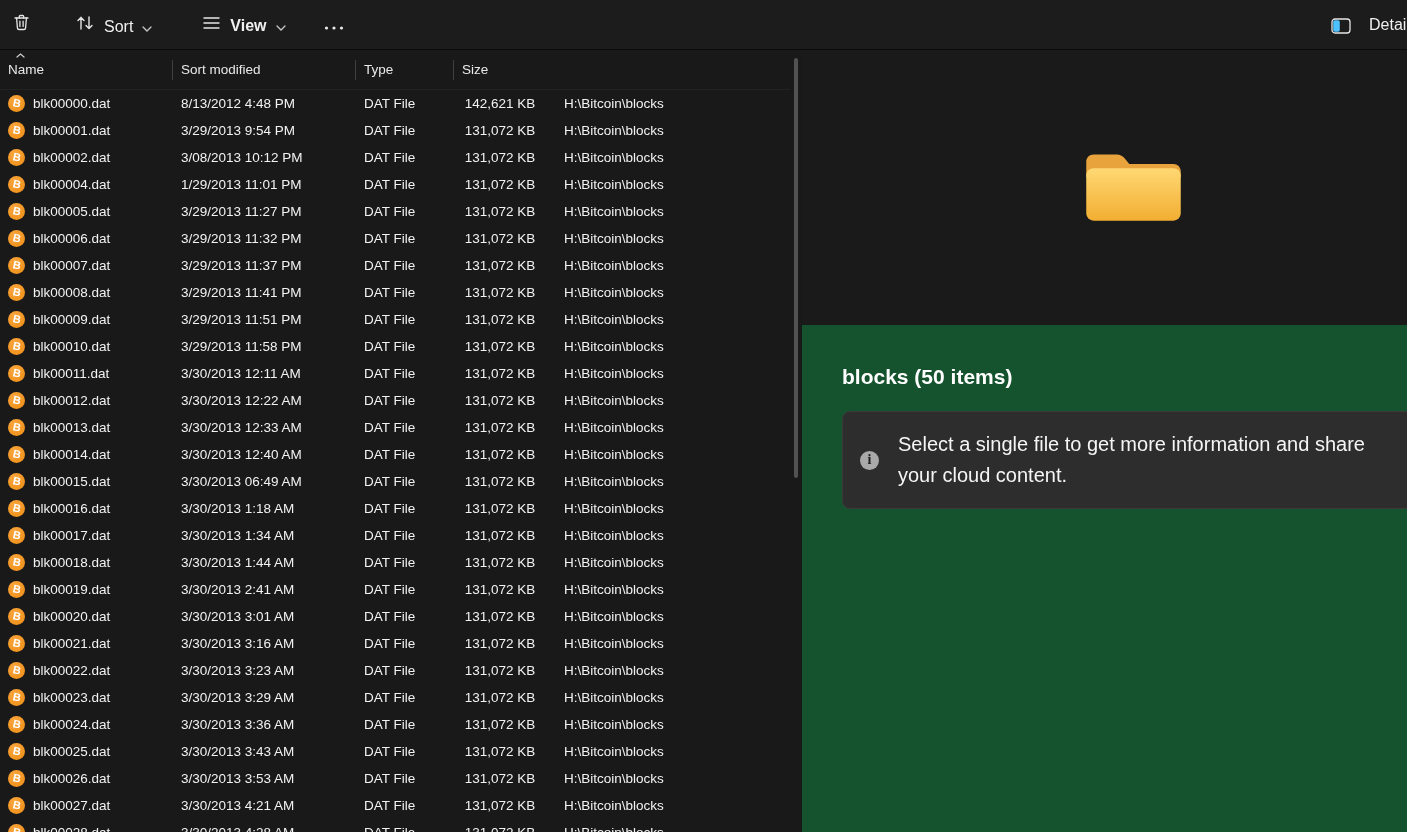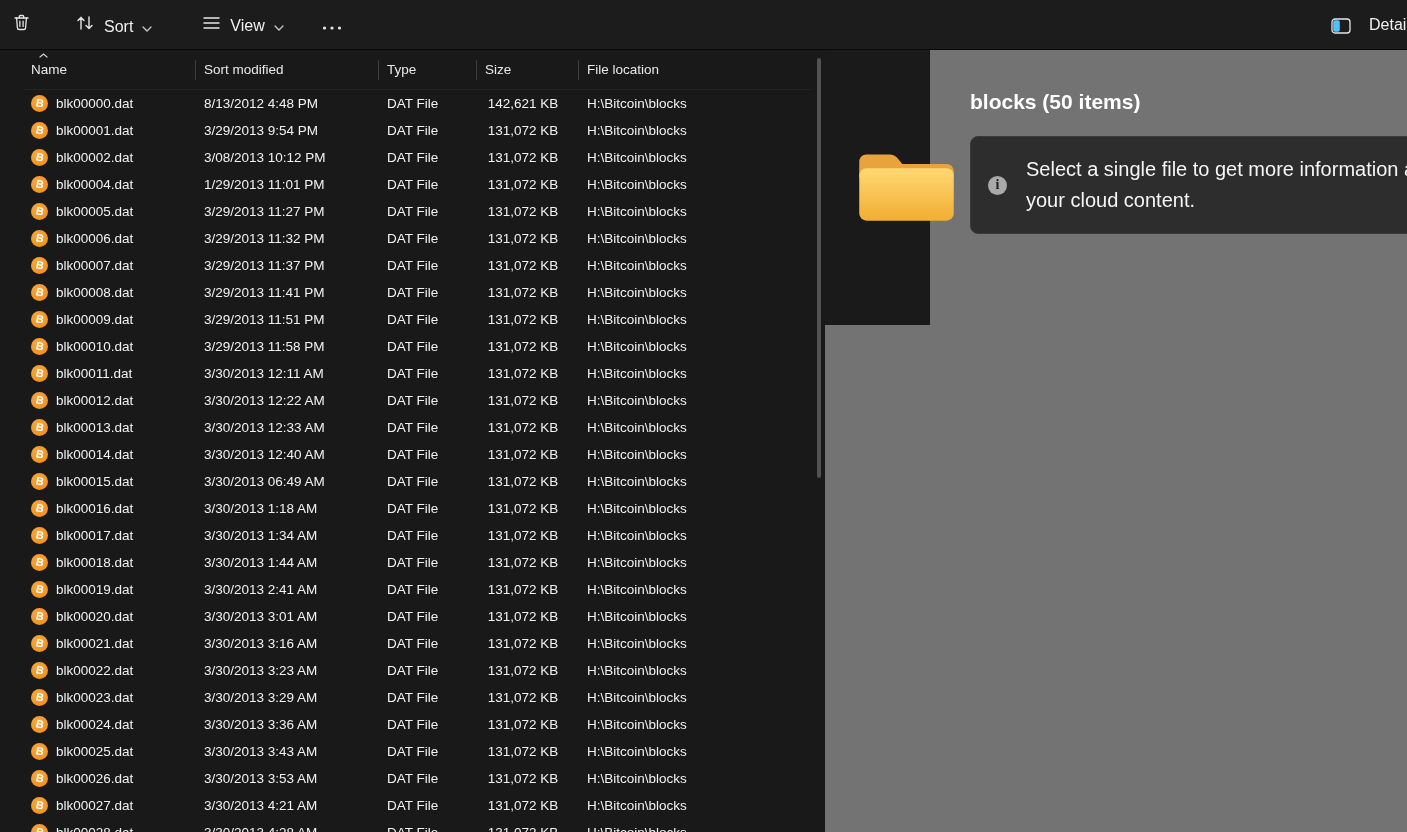--- a/index.html
+++ b/index.html
@@ -18,33 +18,33 @@
     display: flex; align-items: center; padding: 0 8px;
   }
   .tb-btn {
     display: flex; align-items: flex-end; gap: 9px;
     background: transparent; border: none; color: #f0f0f0;
     font-family: inherit; font-size: 16px; padding: 8px 10px;
     border-radius: 5px; cursor: default; flex: none;
   }
   .tb-btn.icon-only { padding: 8px 4px; }
   .tb-sort { margin-left: 30px; }
-  .tb-view { margin-left: 30px; }
+  .tb-view { margin-left: 30px; font-weight: bold; }
   .tb-more { margin-left: 24px; padding: 12px 10px; }
   .tb-spacer { flex: 1; }
   .tb-details {
     width: 76px; overflow: hidden; padding: 8px 0;
     justify-content: flex-start; margin-right: -8px; white-space: nowrap;
   }
 
   
   .content { flex: 1; min-height: 0; display: flex; }
 
   
-  .file-list { width: 790px; flex: none; display: flex; flex-direction: column; margin-left: 23px; }
+  .file-list { width: 790px; flex: none; display: flex; flex-direction: column; }
   .list-header {
     flex: none; height: 40px;
     display: grid; grid-template-columns: 173px 183px 98px 102px 1fr;
     align-items: stretch; color: #e9e9e9; font-size: 13.5px;
     border-bottom: 1px solid #232323;
   }
   .hcol {
     position: relative; display: flex; align-items: center;
     padding-left: 8px; cursor: default;
   }
@@ -73,21 +73,21 @@
   .bticon .b { transform: rotate(12deg); display: inline-block; line-height: 1; }
 
   
   .vscroll { width: 12px; flex: none; position: relative; }
   .vscroll .thumb {
     position: absolute; left: 4px; top: 8px; width: 4px; height: 420px;
     background: #525252; border-radius: 2px;
   }
 
   
-  .details-pane { flex: 1; min-width: 0; display: flex; flex-direction: row; background: #737373; overflow: hidden; }
+  .details-pane { flex: 1; min-width: 0; display: flex; flex-direction: column; background: #14532d; overflow: hidden; }
   .preview {
     flex: none; height: 275px; background: #1a1a1a;
     display: flex; align-items: center; justify-content: center;
   }
   .preview svg { transform: translateX(29px); }
   .details-body { padding: 38px 0 0 40px; }
   .details-title { margin: 0 0 20px 0; font-size: 21px; font-weight: 700; color: #ffffff; line-height: 28px; }
   .info-card {
     width: 645px; background: #2d2d2d; border: 1px solid #3a3a3a;
     border-radius: 8px; padding: 17px 20px 17px 17px;
@@ -183,23 +183,20 @@
           <span>Name</span>
         </div>
         <div class="hcol">
           <span>Sort modified</span>
         </div>
         <div class="hcol">
           <span>Type</span>
         </div>
         <div class="hcol">
           <span>Size</span>
-        </div>
-        <div class="hcol">
-          <span>File location</span>
         </div>
       </div>
       <div class="rows">
   <div class="row">
     <div class="cell c-name">
       <span class="bticon">
                 <span class="b">B</span>
               </span>
       <span class="fname">blk00000.dat</span>
     </div>

